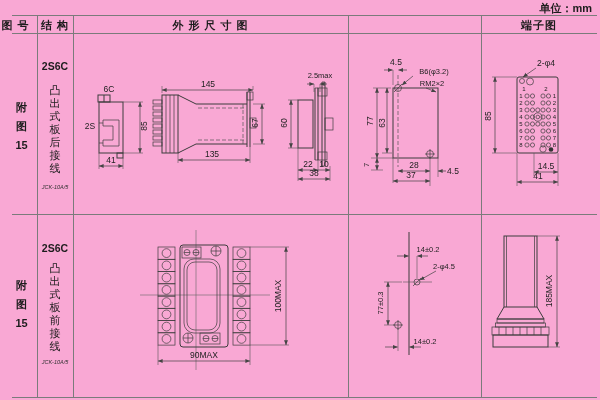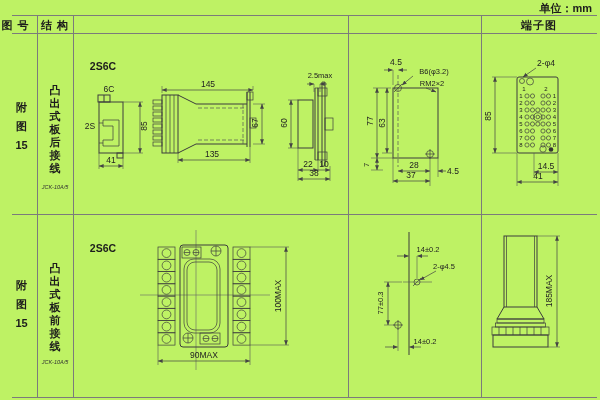--- a/index.html
+++ b/index.html
@@ -1,25 +1,25 @@
 <!DOCTYPE html>
 <html><head>
 <meta charset="utf-8">
 <style>
   html,body{margin:0;padding:0;background:#fff;}
-  .page{position:relative;width:600px;height:400px;background:#bef264;overflow:hidden;
+  .page{position:relative;width:600px;height:400px;background:#f9a8d4;overflow:hidden;
         font-family:"Liberation Sans","DejaVu Sans",sans-serif;color:#1c1c1c;}
   .hl{position:absolute;left:12px;width:585px;height:1px;background:#7b7b7b;}
   .vl{position:absolute;top:15px;height:382px;width:1px;background:#7b7b7b;}
   .th{position:absolute;top:18px;text-align:center;font-size:11px;font-weight:bold;letter-spacing:1px;}
   .unit{position:absolute;left:497px;top:1px;width:95px;text-align:right;font-size:11px;font-weight:bold;}
   .figcell{position:absolute;left:6px;width:31px;text-align:center;font-size:11px;font-weight:bold;line-height:19px;}
   .figcell span{display:block;}
-  .model{position:absolute;left:37px;width:36px;text-align:center;font-size:10.5px;font-weight:bold;margin-left:48px;}
-  .vtext{position:absolute;left:48px;width:14px;font-size:11px;font-weight:bold;line-height:13px;
+  .model{position:absolute;left:37px;width:36px;text-align:center;font-size:10.5px;font-weight:bold;}
+  .vtext{position:absolute;left:48px;width:14px;font-size:11px;font-weight:normal;line-height:13px;
          text-align:center;word-break:break-all;}
   .code{position:absolute;left:36px;width:38px;text-align:center;font-size:5.5px;font-style:italic;color:#333;}
   svg{position:absolute;overflow:visible;}
   svg text{font-family:"Liberation Sans","DejaVu Sans",sans-serif;fill:#222;font-size:8.5px;text-anchor:middle;}
   text.sm{font-size:7.5px;} text.xs{font-size:6px;}
   .o{fill:none;stroke:#3c3c3c;stroke-width:1;}
   .t{fill:none;stroke:#3c3c3c;stroke-width:0.7;}
   .dsh{fill:none;stroke:#555;stroke-width:0.7;stroke-dasharray:4 2;}
   .ext{fill:none;stroke:#555;stroke-width:0.6;}
   .dim{fill:none;stroke:#444;stroke-width:0.7;}
@@ -45,20 +45,21 @@
   <div class="hl" style="top:33px"></div>
   <div class="hl" style="top:214px"></div>
   <div class="hl" style="top:397px"></div>
   <div class="vl" style="left:37px"></div>
   <div class="vl" style="left:73px"></div>
   <div class="vl" style="left:348px"></div>
   <div class="vl" style="left:481px"></div>
 
   <div class="th" style="left:0;width:31px">图 号</div>
   <div class="th" style="left:37px;width:36px">结 构</div>
+  <div class="th" style="left:73px;width:275px">外 形 尺 寸 图</div>
   <div class="th" style="left:481px;width:116px">端子图</div>
 
   <div class="figcell" style="top:98px">
     <span>附</span>
     <span>图</span>
     <span>15</span>
   </div>
   <div class="model" style="top:60px">2S6C</div>
   <div class="vtext" style="top:84px">凸出式板后接线</div>
   <div class="code" style="top:184px">JCK-10A/5</div>

